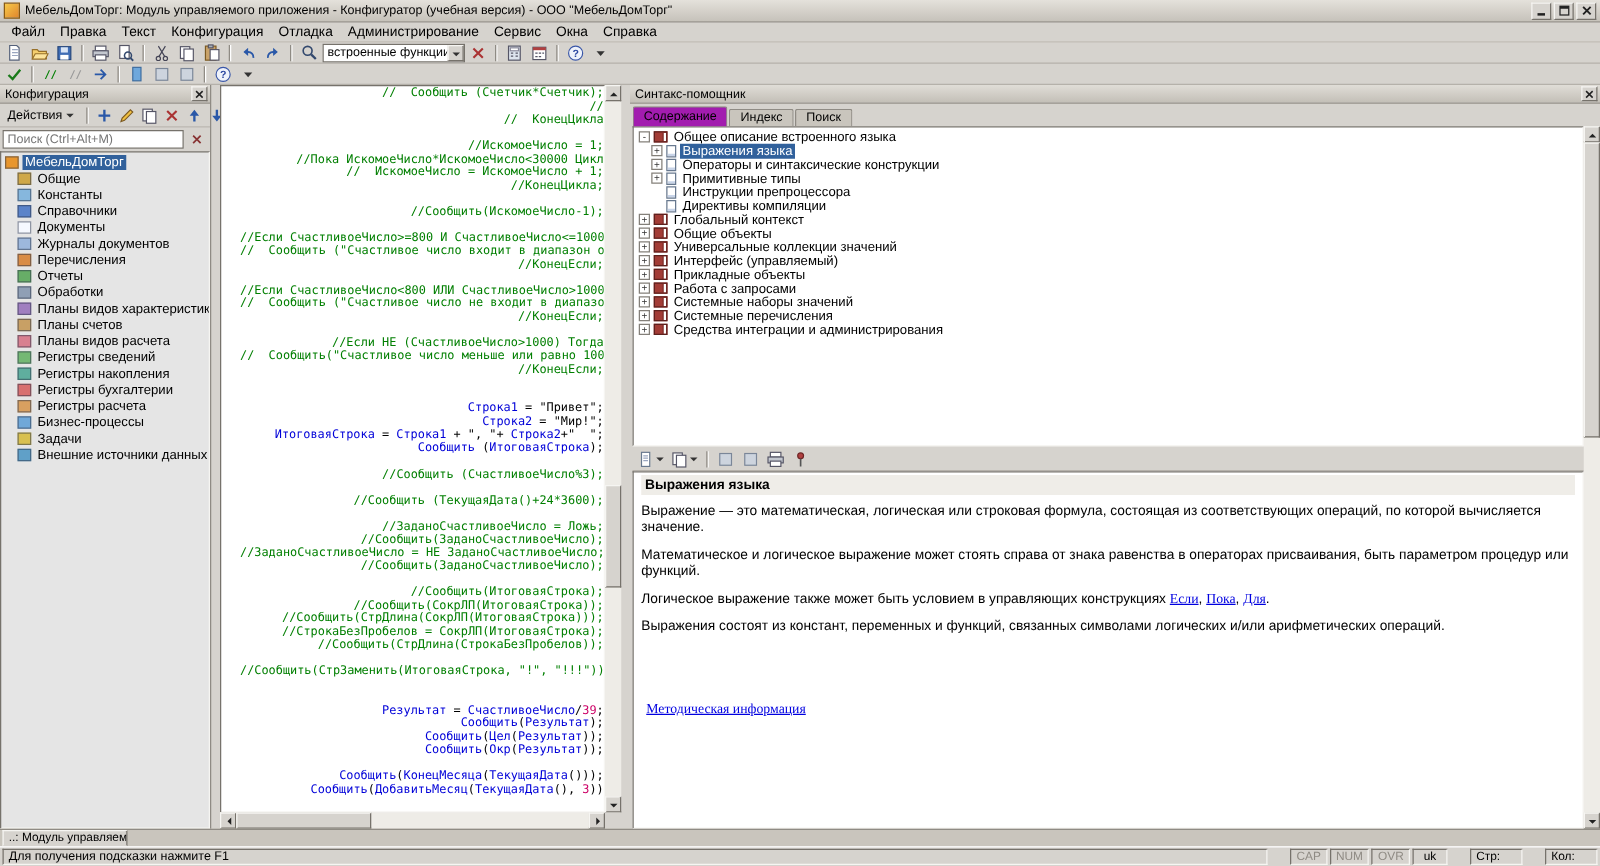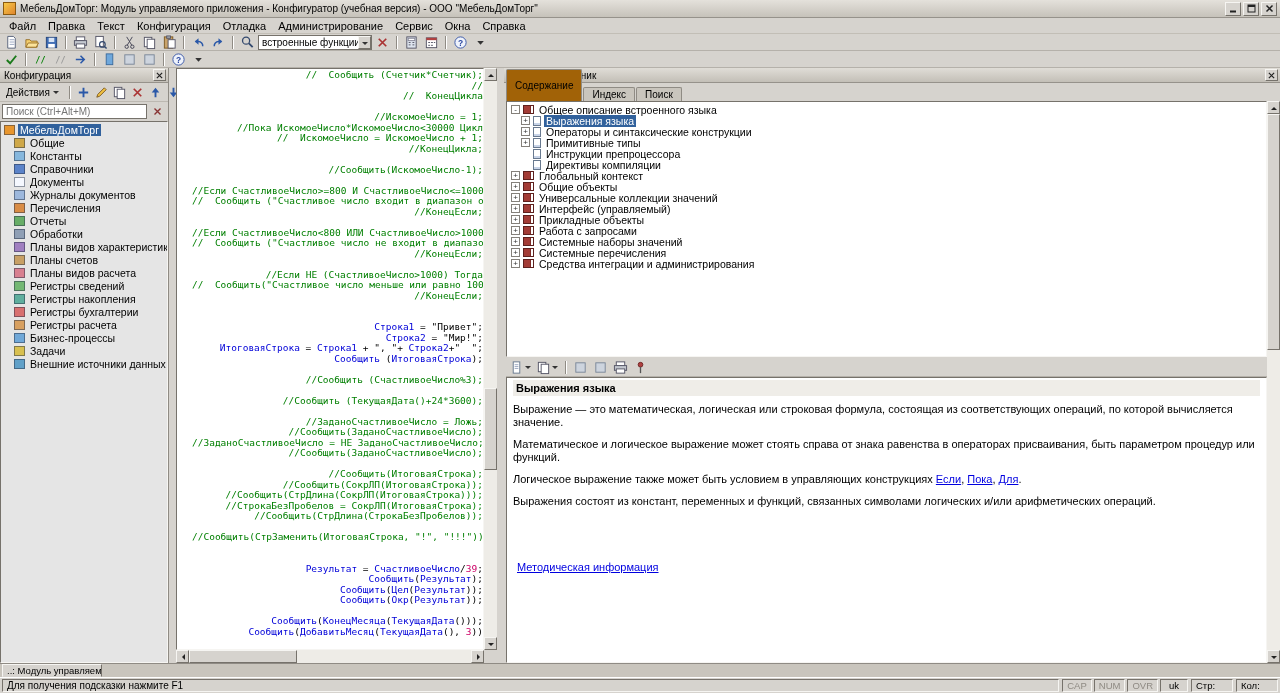--- a/index.html
+++ b/index.html
@@ -69,44 +69,44 @@
   .sb-rt{right:0;top:0;} .sb-rt::after{top:3px;left:5px;border-left-color:#222;}
   .sb-thumb{position:absolute;left:0;width:13px;}
   .sb-thumb-h{position:absolute;top:0;height:13px;}
   .sb-corner{position:absolute;right:0;bottom:0;width:13px;height:13px;background:#d6d3ce;}
 
   
   .helper{position:absolute;left:504px;top:0;right:0;bottom:0;background:#d6d3ce;}
   .helper .panel-header{position:absolute;left:0;right:0;top:0;}
   .helper-tabs{position:absolute;left:0;right:13px;top:16px;height:17px;display:flex;align-items:flex-end;padding:1px 2px 0;gap:1px;}
   .htab{height:14px;display:flex;align-items:center;padding:0 8px;font-size:10px;background:#c9c5bd;border:1px solid #8f8b84;border-bottom:none;border-radius:2px 2px 0 0;}
-  .htab.active{height:32px;background:#a16207;position:relative;z-index:2;}
+  .htab.active{height:16px;background:#a21caf;position:relative;z-index:2;}
   .helper-tree{position:absolute;left:2px;right:13px;top:33px;height:256px;background:#fff;border:1px solid;border-color:#76726b #f6f5f2 #f6f5f2 #76726b;overflow:hidden;padding-top:2px;}
   .hrow{height:11px;display:flex;align-items:center;gap:3px;padding-left:4px;white-space:nowrap;}
   .hrow.lvl1{padding-left:14px;}
   .hbox{width:9px;height:9px;flex:none;border:1px solid #84807a;background:#fff;font-size:8px;line-height:7px;text-align:center;color:#333;}
   .hbox.empty{border-color:transparent;background:transparent;}
   .hic-book{width:11px;height:9px;flex:none;background:#a33c36;border:1px solid #5e211e;box-shadow:inset -2px 0 0 #fff,inset -3px 0 0 #7d2b27;}
   .hic-page{width:8px;height:10px;flex:none;background:#fff;border:1px solid #68798f;box-shadow:inset 0 -2px 0 #c8d4e8;}
   .hlabel{font-size:10.5px;padding:0 2px;}
   .hlabel.sel{background:#31619c;color:#fff;}
   .helper-midbar{position:absolute;left:2px;right:13px;top:291px;height:18px;display:flex;align-items:center;gap:1px;padding:0 2px;border-bottom:1px solid #b5b1aa;}
   .article{position:absolute;left:2px;right:13px;top:309px;bottom:0;background:#fff;border:1px solid;border-color:#76726b #f6f5f2 #f6f5f2 #76726b;overflow:hidden;padding:2px 6px;}
   .article h3{font-size:11px;background:#efede8;padding:2px 3px;margin-bottom:7px;}
   .apara{font-size:11px;line-height:13px;margin:0 0 9px 0;}
-  .alink, .mlink{color:#0000e0;text-decoration:underline;cursor:pointer;}
+  .alink, .mlink{color:#0000e0;text-decoration:underline;cursor:pointer;font-family:Liberation Serif, serif;}
   .mlink{display:inline-block;margin:44px 0 0 4px;font-size:11px;}
   .hp-v{right:0;top:33px;bottom:0;}
 
   
   .mdi-bar{position:absolute;left:0;right:0;bottom:16px;height:14px;background:#c9c5bd;border-top:1px solid #8f8b84;display:flex;align-items:flex-end;padding:0 2px;}
   .mdi-tab{width:100px;height:13px;background:#d6d3ce;border:1px solid;border-color:#f6f5f2 #76726b #d6d3ce #f6f5f2;font-size:9.5px;line-height:12px;padding:0 4px;white-space:nowrap;overflow:hidden;}
 
   
-  .statusbar{position:absolute;left:0;right:0;bottom:0;height:16px;background:#d6d3ce;border-top:1px solid #fff;display:flex;align-items:stretch;gap:3px;padding:1px 2px;}
+  .statusbar{position:absolute;left:0;right:0;bottom:0;height:16px;background:#d6d3ce;border-top:1px solid #fff;display:flex;align-items:stretch;gap:18px;padding:1px 2px;}
   .sb-hint{flex:1;display:flex;align-items:center;padding:0 4px;font-size:10px;}
   .sb-cell{display:flex;align-items:center;justify-content:center;padding:0 4px;font-size:9.5px;min-width:28px;}
   .sb-cell.dim{color:#8f8b84;}
   .sb-cell.wide{min-width:42px;justify-content:flex-start;}
 </style>
 </head>
 <body>
 
 <div class="titlebar">
   <span class="app-icon"></span>

